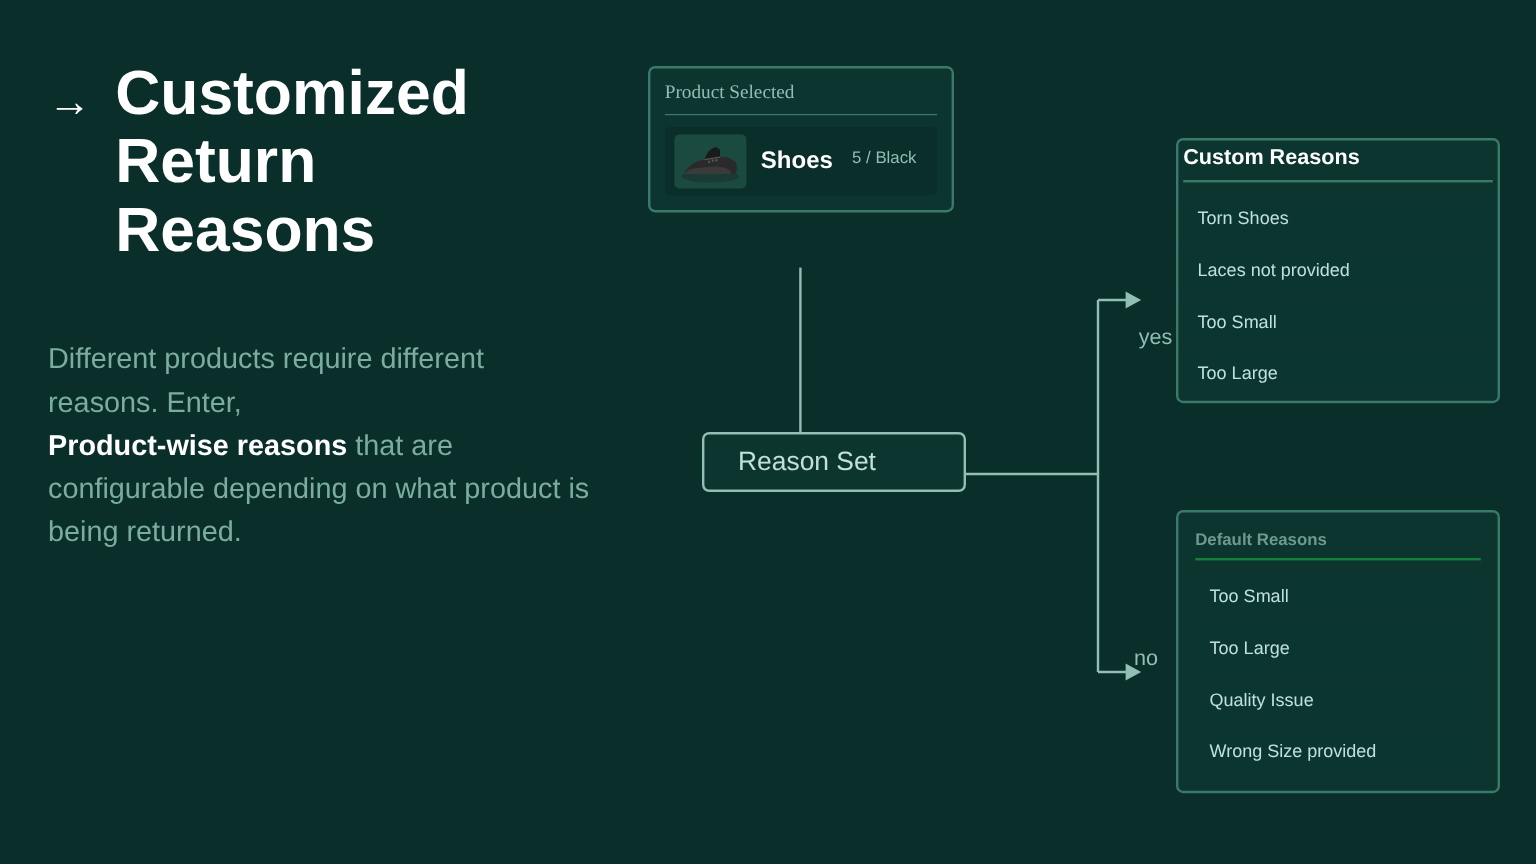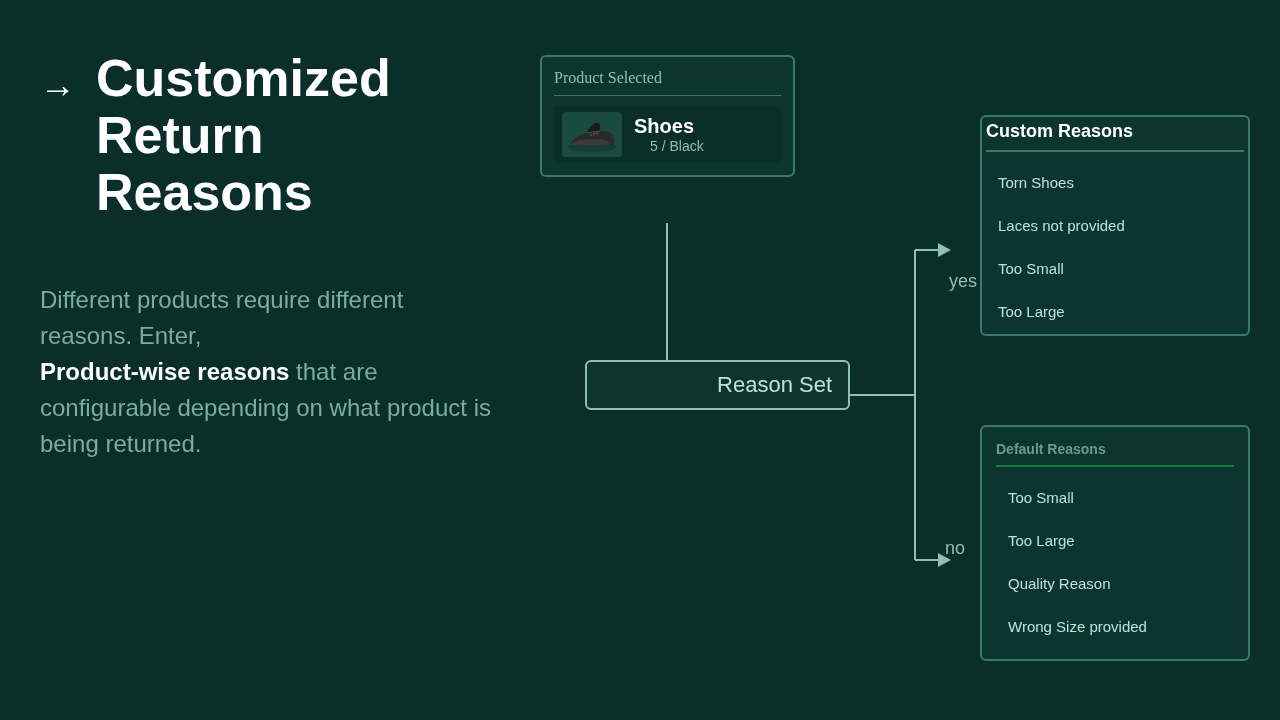--- a/index.html
+++ b/index.html
@@ -103,46 +103,46 @@
       overflow: hidden;
     }
 
     .shoe-svg {
       width: 55px;
       height: 40px;
     }
 
     .product-info {
       display: flex;
-      flex-direction: column;
+      flex-direction: row;
     }
 
     .product-name {
       color: #ffffff;
       font-size: 20px;
       font-weight: 700;
     }
 
     .product-variant {
       color: #8fbfb5;
       font-size: 14px;
       margin-left: 16px;
     }
 
     
     .reason-box {
       position: absolute;
       left: 55px;
       top: 305px;
-      width: 265px;
+      width: 220px;
       border: 2px solid #8fbfb5;
       border-radius: 6px;
       background: #0d3530;
-      padding: 10px 16px;
-      text-align: right;
+      padding: 10px 28px;
+      text-align: left;
     }
 
     .reason-label {
       color: #c0e0da;
       font-size: 22px;
     }
 
     
     .custom-reasons-box {
       position: absolute;
@@ -301,17 +301,17 @@
     <div class="reason-item">Torn Shoes</div>
     <div class="reason-item">Laces not provided</div>
     <div class="reason-item">Too Small</div>
     <div class="reason-item">Too Large</div>
   </div>
 
   <div class="default-reasons-box">
     <div class="default-title">Default Reasons</div>
     <div class="reason-item">Too Small</div>
     <div class="reason-item">Too Large</div>
-    <div class="reason-item">Quality Reason</div>
+    <div class="reason-item">Quality Issue</div>
     <div class="reason-item">Wrong Size provided</div>
   </div>
 
 </div>
 
 </body></html>

